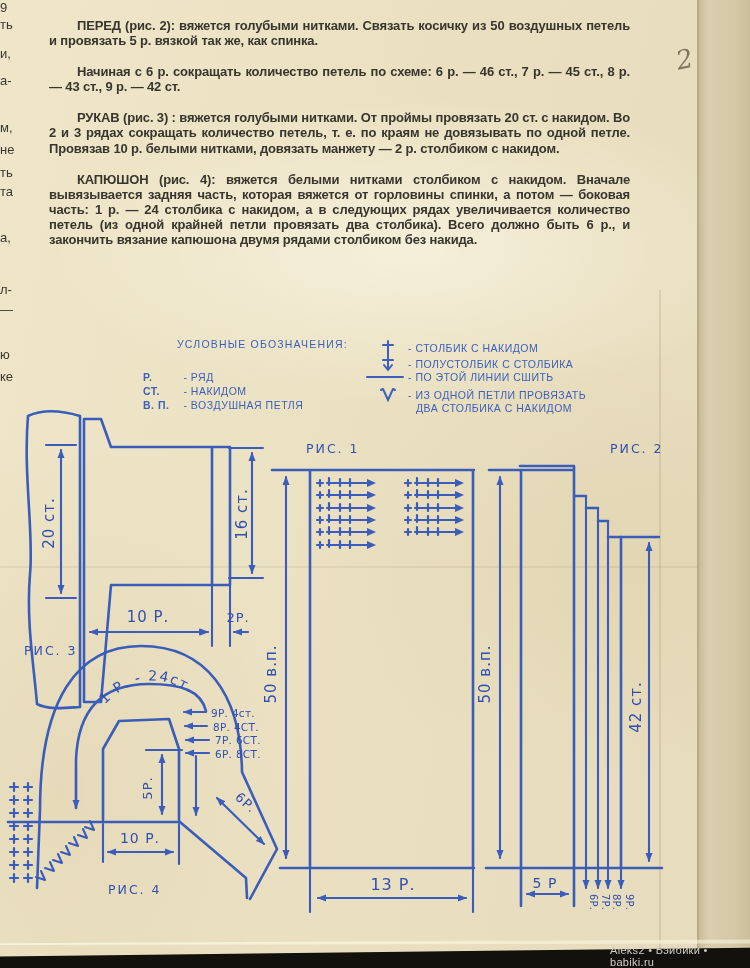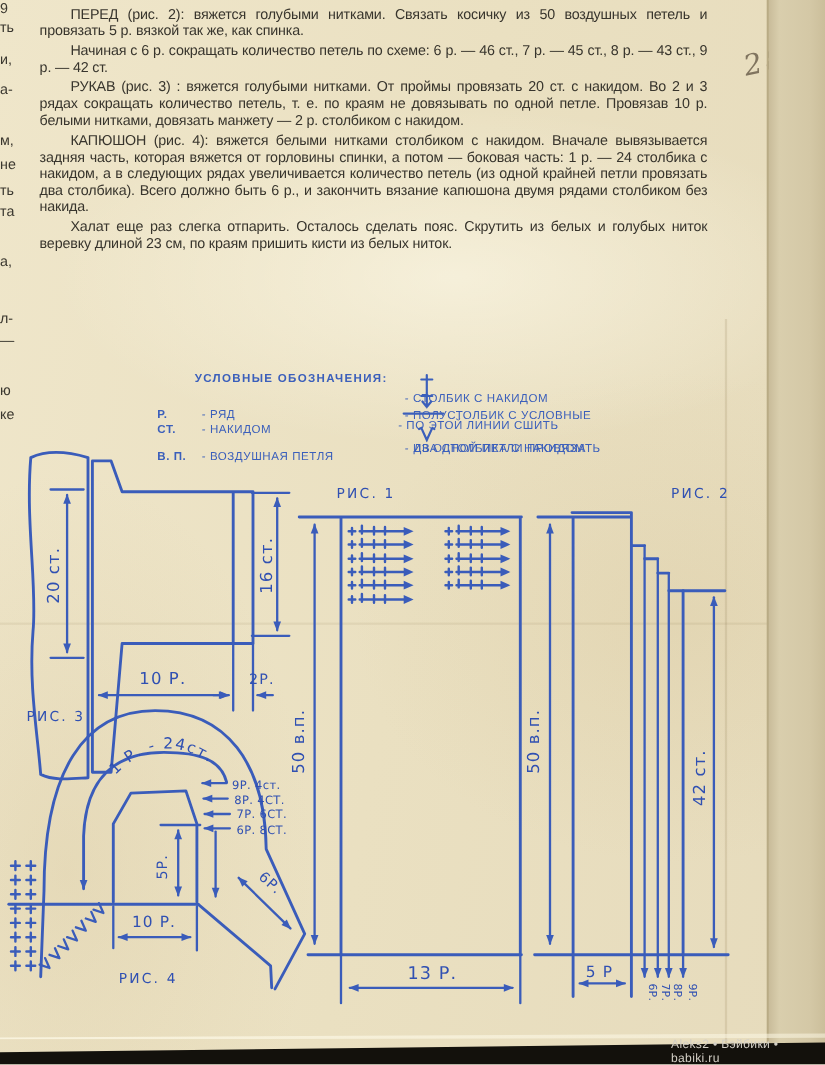--- a/index.html
+++ b/index.html
@@ -22,29 +22,29 @@
   .bottom-strip{position:absolute; left:0; top:942px; width:750px; height:26px;
     background:#13110c; clip-path:polygon(0 56%, 100% 22%, 100% 100%, 0 100%);}
   .bottom-strip-edge{position:absolute; left:0; top:939px; width:750px; height:6px;
     background:linear-gradient(90deg, rgba(250,245,225,.9), rgba(250,245,225,.55));
     clip-path:polygon(0 70%, 100% 10%, 100% 75%, 0 100%); }
   .watermark{position:absolute; left:610px; top:944px; font-size:11px; color:#d3cfc6;
     letter-spacing:.3px; z-index:6;}
   
   .body-text{position:absolute; left:33px; top:2px; width:613px;
     font-size:13px; line-height:15.1px; color:#38352d; text-align:justify; letter-spacing:-.15px;}
-  .body-text p{margin:3px; text-indent:28px;}
+  .body-text p{margin:16px; text-indent:28px;font-weight:bold;}
   .margin-frag{position:absolute; left:0; width:16px; font-size:13px; color:#3a372f;}
   .handwritten{position:absolute; left:676px; top:42px; font-family:"DejaVu Serif", serif;
     font-style:italic; font-size:26px; color:#80745f; transform:rotate(-12deg); letter-spacing:3px;}
   
   .legend-el{position:absolute; color:#3b5fbb; font-size:10.5px; letter-spacing:.5px; white-space:nowrap;}
-  .legend-title{font-weight:bold; letter-spacing:1.2px;}
+  .legend-title{font-weight:normal; letter-spacing:1.2px;}
   .abbr-term{display:inline-block; width:37px; font-weight:bold;}
-  .sym-row{display:flex; flex-direction:column;}
+  .sym-row{display:flex; align-items:center;}
   .sym-cell{display:inline-flex; width:40px; justify-content:center; align-items:center;}
   .sym-cell svg{display:block;}
   .sym-stroke{stroke:#3b5fbb; stroke-width:2; fill:none; stroke-linecap:round;}
   
   .diagrams{position:absolute; left:0; top:0; width:750px; height:968px; z-index:3;}
   .ln{stroke:#3a5cba; stroke-width:2.6; fill:none; stroke-linecap:round; stroke-linejoin:round;}
   .lnt{stroke:#3a5cba; stroke-width:2.1; fill:none; stroke-linecap:round;}
   .sym{stroke-width:2.2;}
   .dlabel{fill:#3050b2; font-family:"DejaVu Sans", sans-serif; font-size:15px; letter-spacing:1px;}
   .dlabel-sm{font-size:10.5px; letter-spacing:.3px;}
@@ -70,53 +70,52 @@
   <span class="margin-frag" style="top:347px">ю</span>
   <span class="margin-frag" style="top:369px">ке</span>
 
   <div class="handwritten">28</div>
 
   <div class="body-text">
     <p>ПЕРЕД (рис. 2): вяжется голубыми нитками. Связать косичку из 50 воздушных петель и провязать 5 р. вязкой так же, как спинка.</p>
     <p>Начиная с 6 р. сокращать количество петель по схеме: 6 р. — 46 ст., 7 р. — 45 ст., 8 р. — 43 ст., 9 р. — 42 ст.</p>
     <p>РУКАВ (рис. 3) : вяжется голубыми нитками. От проймы провязать 20 ст. с накидом. Во 2 и 3 рядах сокращать количество петель, т. е. по краям не довязывать по одной петле. Провязав 10 р. белыми нитками, довязать манжету — 2 р. столбиком с накидом.</p>
     <p>КАПЮШОН (рис. 4): вяжется белыми нитками столбиком с накидом. Вначале вывязывается задняя часть, которая вяжется от горловины спинки, а потом — боковая часть: 1 р. — 24 столбика с накидом, а в следующих рядах увеличивается количество петель (из одной крайней петли провязать два столбика). Всего должно быть 6 р., и закончить вязание капюшона двумя рядами столбиком без накида.</p>
-    <p>Халат еще раз слегка отпарить. Осталось сделать пояс. Скрутить из белых и голубых ниток веревку длиной 23 см, по краям пришить кисти из белых ниток.</p>
   </div>
 
   <div class="legend-el legend-title" style="left:177px; top:338px">УСЛОВНЫЕ ОБОЗНАЧЕНИЯ:</div>
 
   <div class="legend-el" style="left:143px; top:371px">
     <span class="abbr-term">Р.</span>
     <span>- РЯД</span>
   </div>
   <div class="legend-el" style="left:143px; top:385px">
     <span class="abbr-term">СТ.</span>
     <span>- НАКИДОМ</span>
   </div>
-  <div class="legend-el" style="left:143px; top:409px">
+  <div class="legend-el" style="left:143px; top:399px">
     <span class="abbr-term">В. П.</span>
     <span>- ВОЗДУШНАЯ ПЕТЛЯ</span>
   </div>
 
   <div class="legend-el sym-row" style="left:368px; top:340px">
     <span class="sym-cell">
       <svg width="14" height="16">
           <path class="sym-stroke" d="M7,1 V15 M2,5 H12"></path>
         </svg>
     </span>
     <span>- СТОЛБИК С НАКИДОМ</span>
   </div>
   <div class="legend-el sym-row" style="left:368px; top:355px">
     <span class="sym-cell">
       <svg width="14" height="17">
           <path class="sym-stroke" d="M7,1 V15 M2,5 H12 M3,10 L7,15 L11,10"></path>
         </svg>
     </span>
-    <span>- ПОЛУСТОЛБИК С УСЛОВНЫЕ</span>
+    <span>- ПОЛУСТОЛБИК С СТОЛБИКА</span>
   </div>
   <div class="legend-el sym-row" style="left:362px; top:371px">
     <span class="sym-cell" style="width:46px">
       <svg width="40" height="10">
           <path class="sym-stroke" d="M2,5 H38"></path>
         </svg>
     </span>
     <span>- ПО ЭТОЙ ЛИНИИ СШИТЬ</span>
   </div>
   <div class="legend-el sym-row" style="left:368px; top:387px">

